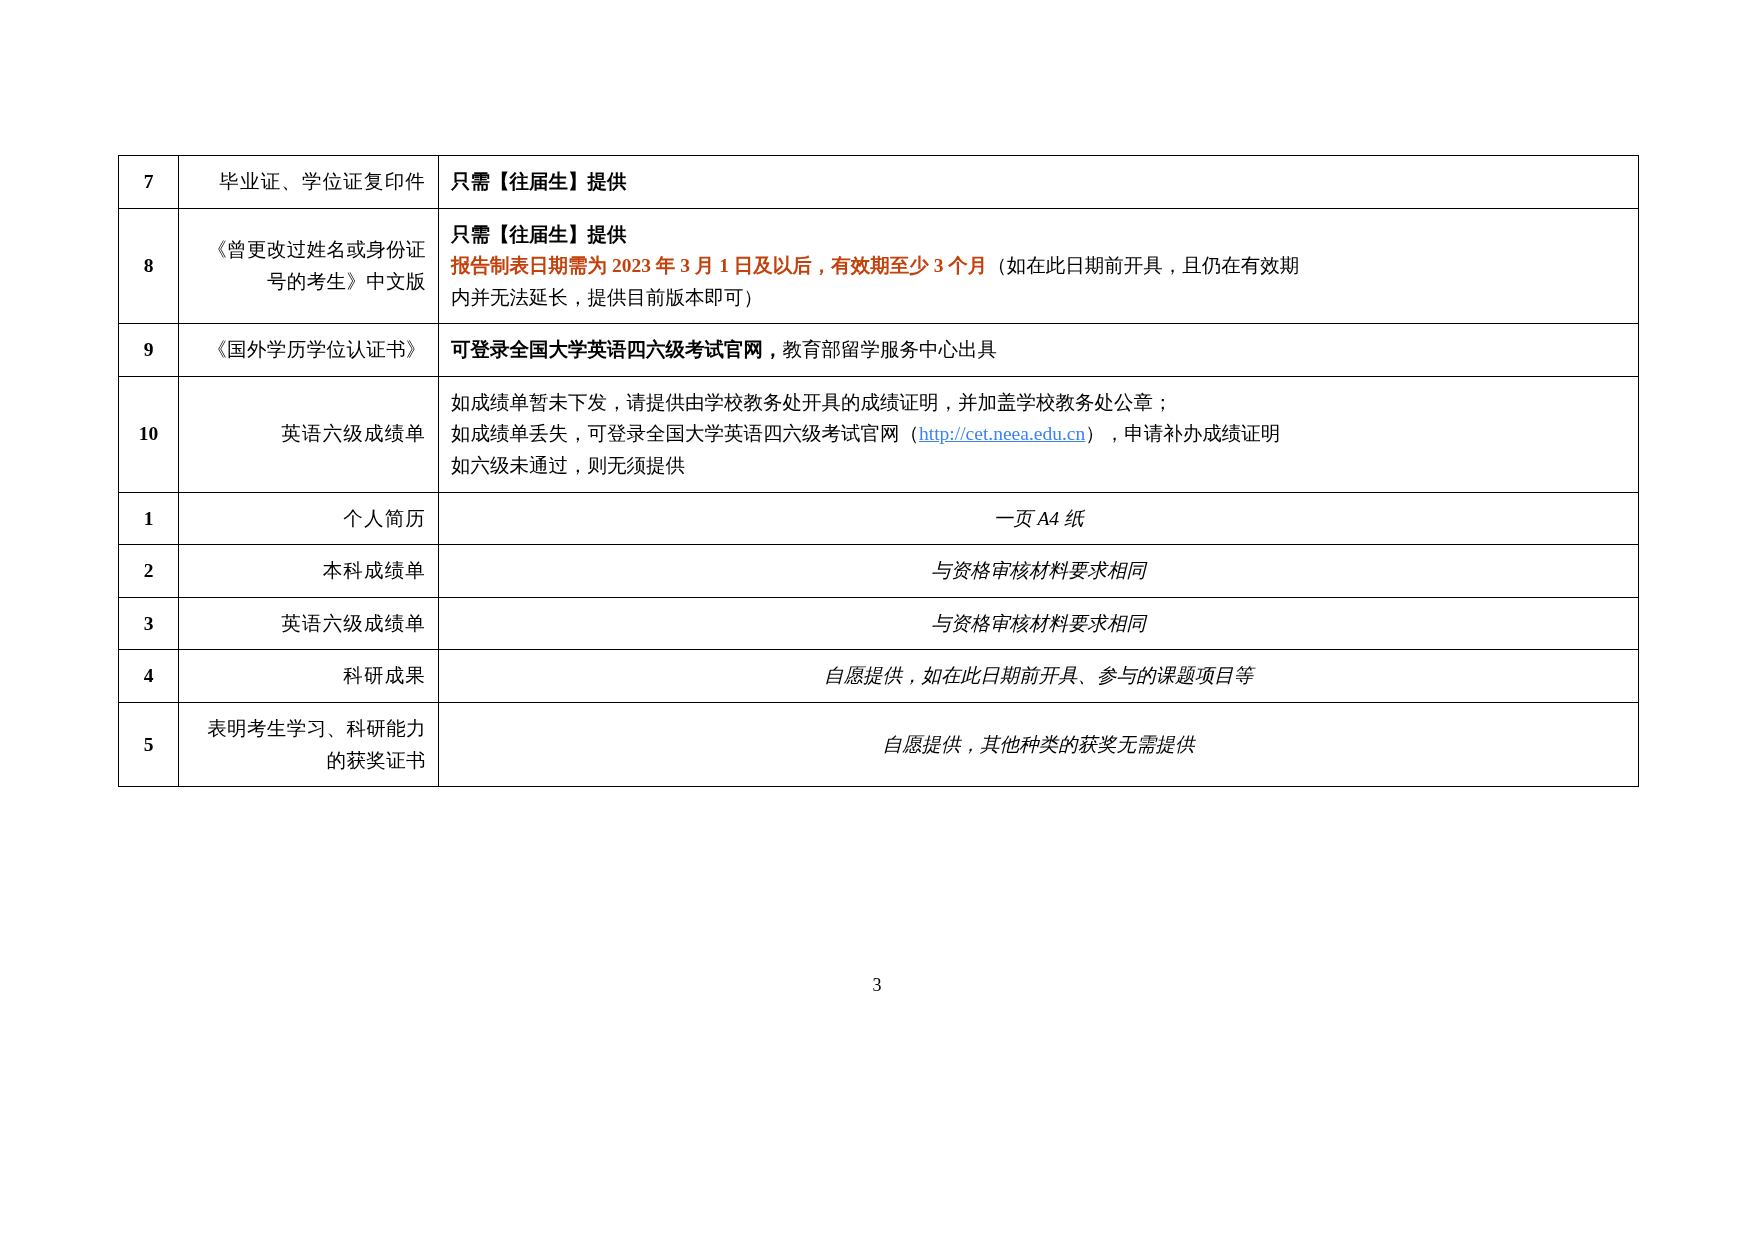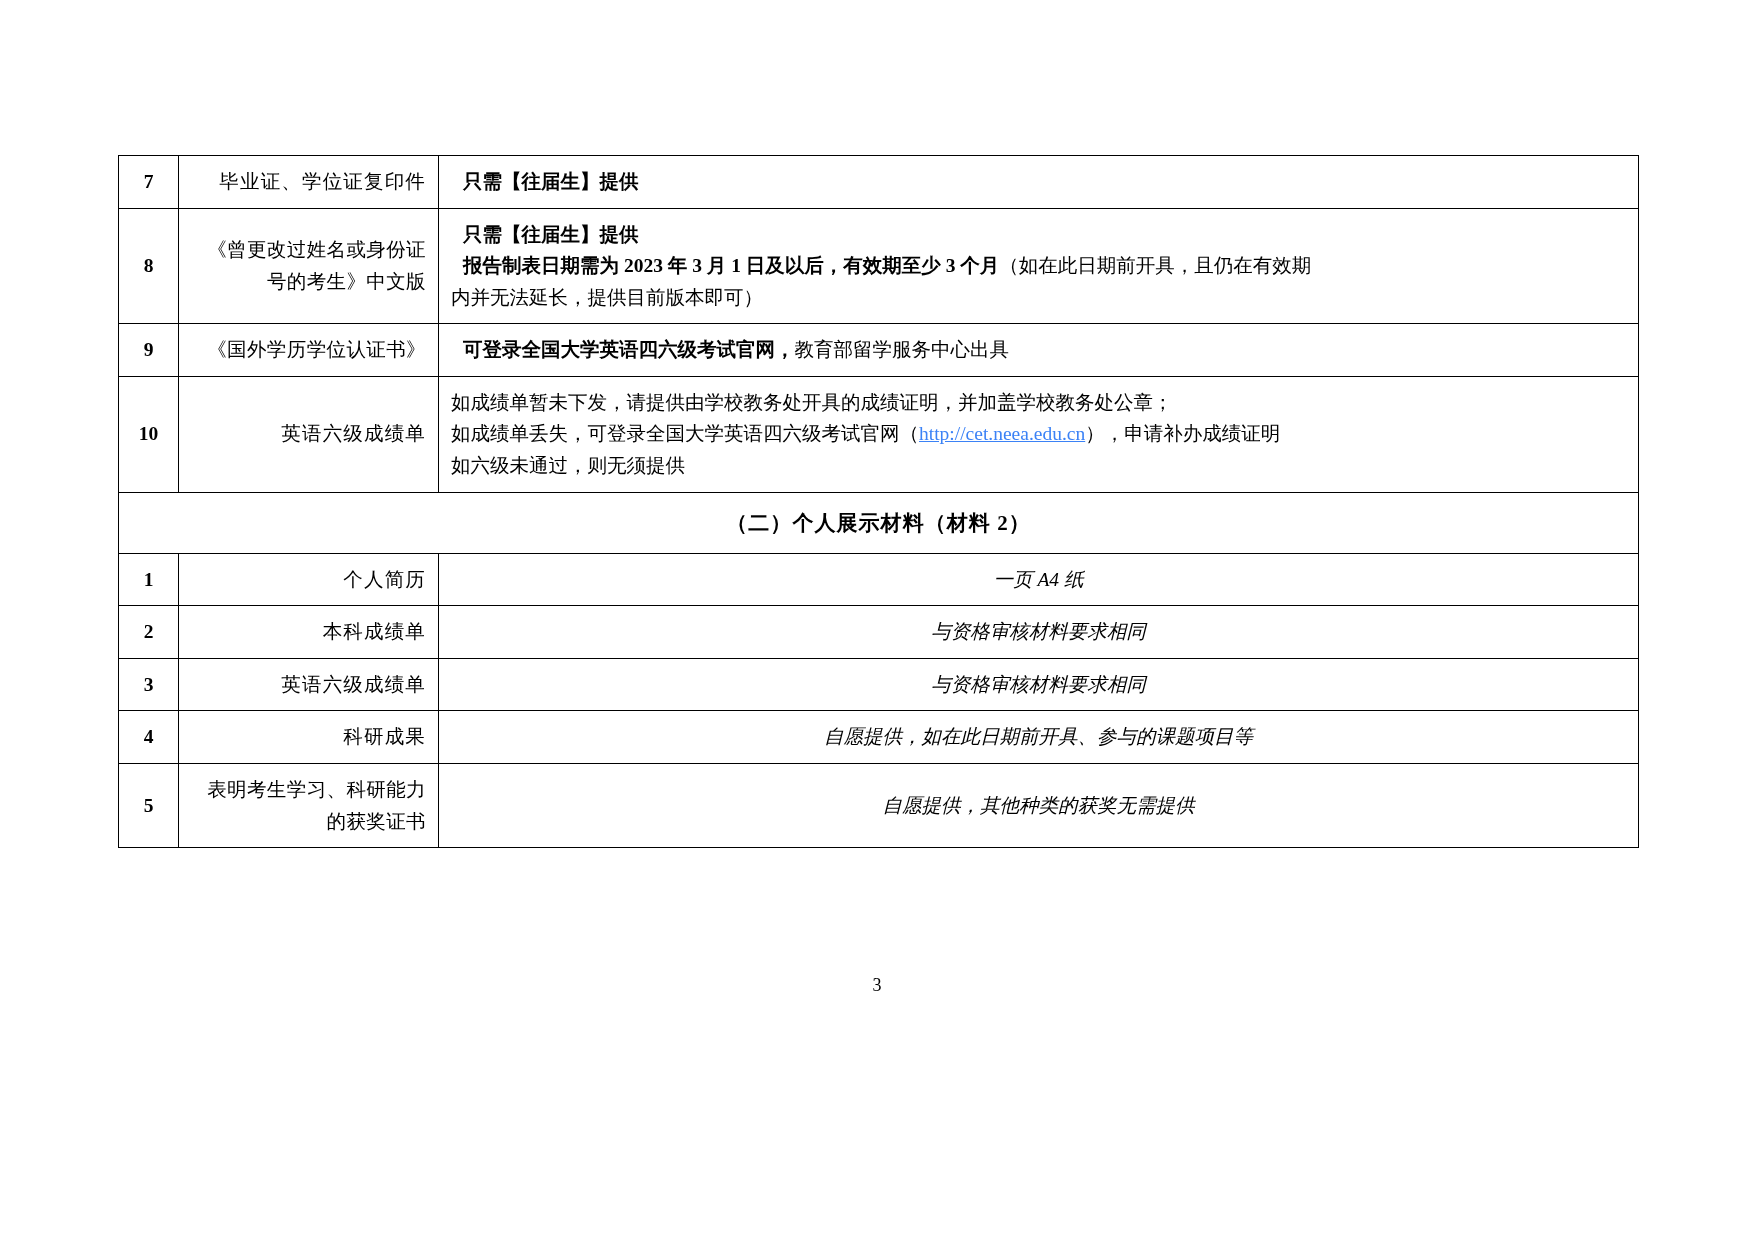--- a/index.html
+++ b/index.html
@@ -54,24 +54,23 @@
   .cell-name.tight { letter-spacing: 0.02em; }
   .cell-desc {
     text-align: left;
   }
   .cell-desc.center {
     text-align: center;
     font-style: italic;
   }
   .bold {
     font-weight: bold;
-    margin-left: 12px;
   }
   .red {
-    color: #000000;
+    color: #c2410c;
   }
   .link {
     color: #3b82f6;
     text-decoration: underline;
   }
   .section-row td {
     text-align: center;
     font-weight: bold;
     font-size: 21px;
     letter-spacing: 0.05em;
@@ -127,23 +126,20 @@
         </tr>
         <tr>
           <td class="cell-num">10</td>
           <td class="cell-name">英语六级成绩单</td>
           <td class="cell-desc">
             <span class="line"><span>如成绩单暂未下发，请提供由学校教务处开具的成绩证明，并加盖学校教务处公章；</span></span>
             <span class="line"><span>如成绩单丢失，可登录全国大学英语四六级考试官网（</span><a class="link" href="#">http://cet.neea.edu.cn</a><span>），申请补办成绩证明</span></span>
             <span class="line"><span>如六级未通过，则无须提供</span></span>
           </td>
         </tr>
-        <tr class="section-row">
-          <td colspan="3">（二）个人展示材料（材料 2）</td>
-        </tr>
         <tr>
           <td class="cell-num">1</td>
           <td class="cell-name">个人简历</td>
           <td class="cell-desc center">
             <span class="line"><span>一页 A4 纸</span></span>
           </td>
         </tr>
         <tr>
           <td class="cell-num">2</td>
           <td class="cell-name">本科成绩单</td>

